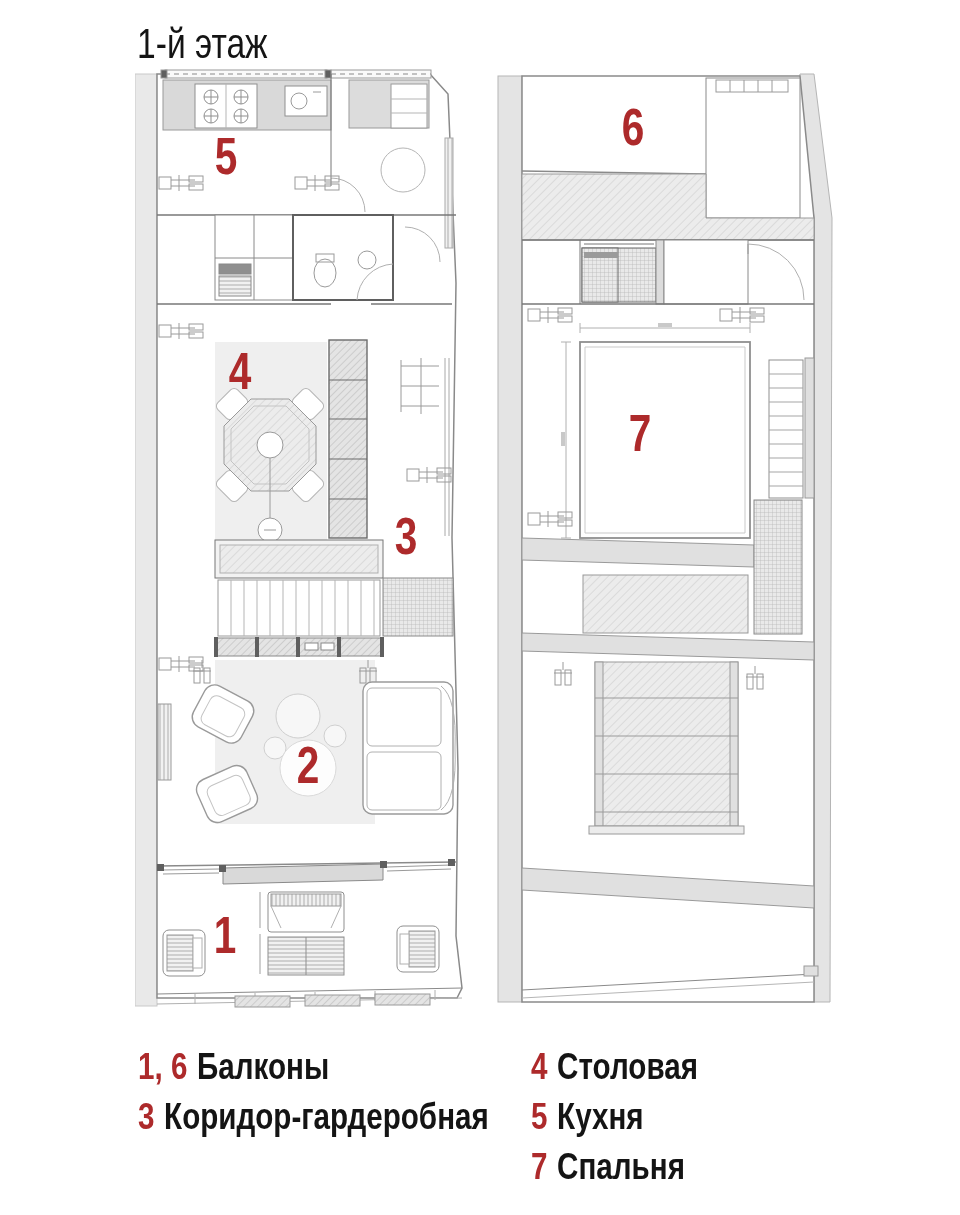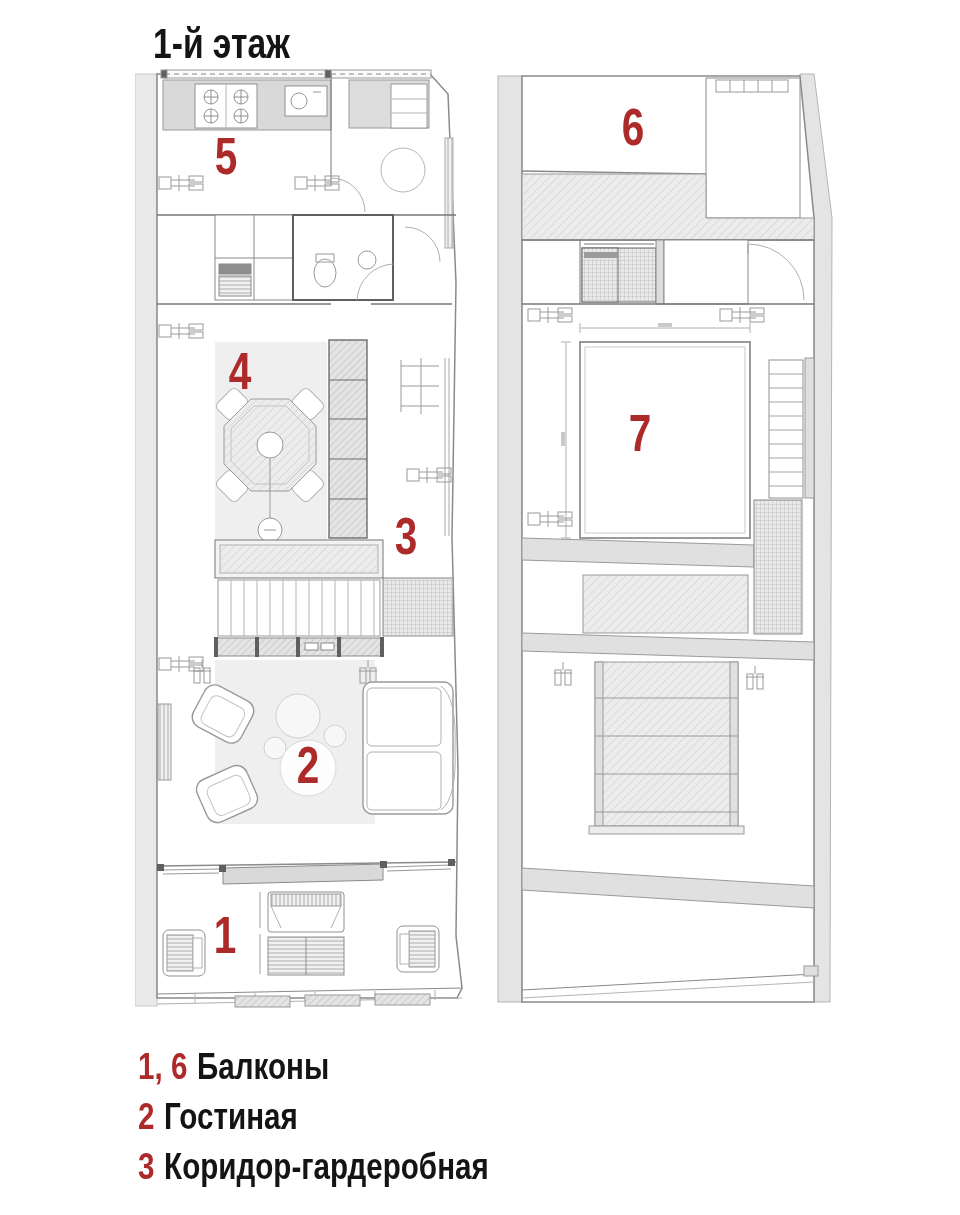--- a/index.html
+++ b/index.html
@@ -1,20 +1,20 @@
 <!DOCTYPE html>
 <html><head>
 <meta charset="utf-8">
 <style>
   html,body{margin:0;padding:0;background:#fff;}
   body{width:960px;height:1215px;position:relative;overflow:hidden;
        font-family:"Liberation Sans","DejaVu Sans",sans-serif;color:#161616;}
   #page{position:absolute;inset:0;}
   .cond{display:inline-block;transform:scaleX(.8);transform-origin:0 50%;white-space:nowrap;}
-  .plan-title{position:absolute;font-size:42px;font-weight:700;letter-spacing:0;color:#141414;margin-left:16px;}
+  .plan-title{position:absolute;font-size:42px;font-weight:400;letter-spacing:0;color:#141414;}
   .plan-svg{position:absolute;}
   .marker{position:absolute;font-size:52px;font-weight:700;color:#ad2a2b;
           transform:translate(-50%,-52%) scaleX(.78);line-height:1;}
   .legend-col{position:absolute;top:1042px;text-align:right;}
   .legend-row{height:50px;display:flex;align-items:center;}
   .legend-num{color:#ad2a2b;font-weight:700;font-size:37px;margin-right:12px;}
   .legend-label{color:#141414;font-weight:700;font-size:37px;}
   svg{display:block;}
 </style>
 </head>
@@ -399,20 +399,28 @@
   <div class="marker" style="left:308px;top:766px;">2</div>
   <div class="marker" style="left:225px;top:936px;">1</div>
   <div class="marker" style="left:633px;top:128px;">6</div>
   <div class="marker" style="left:640px;top:434px;">7</div>
 
   <div class="legend-col" style="left:138px;">
     <div class="legend-row">
       <span class="cond"><span class="legend-num">1, 6</span><span class="legend-label">Балконы</span></span>
     </div>
     <div class="legend-row">
-      <span class="cond"><span class="legend-num">2</span><span class="legend-label">Гостиная</span></span>
-    </div>
-    <div class="legend-row">
       <span class="cond"><span class="legend-num">3</span><span class="legend-label">Коридор-гардеробная</span></span>
     </div>
   </div>
+  <div class="legend-col" style="left:531px;">
+    <div class="legend-row">
+      <span class="cond"><span class="legend-num">4</span><span class="legend-label">Столовая</span></span>
+    </div>
+    <div class="legend-row">
+      <span class="cond"><span class="legend-num">5</span><span class="legend-label">Кухня</span></span>
+    </div>
+    <div class="legend-row">
+      <span class="cond"><span class="legend-num">7</span><span class="legend-label">Спальня</span></span>
+    </div>
+  </div>
 
 </div>
 
 </body></html>

